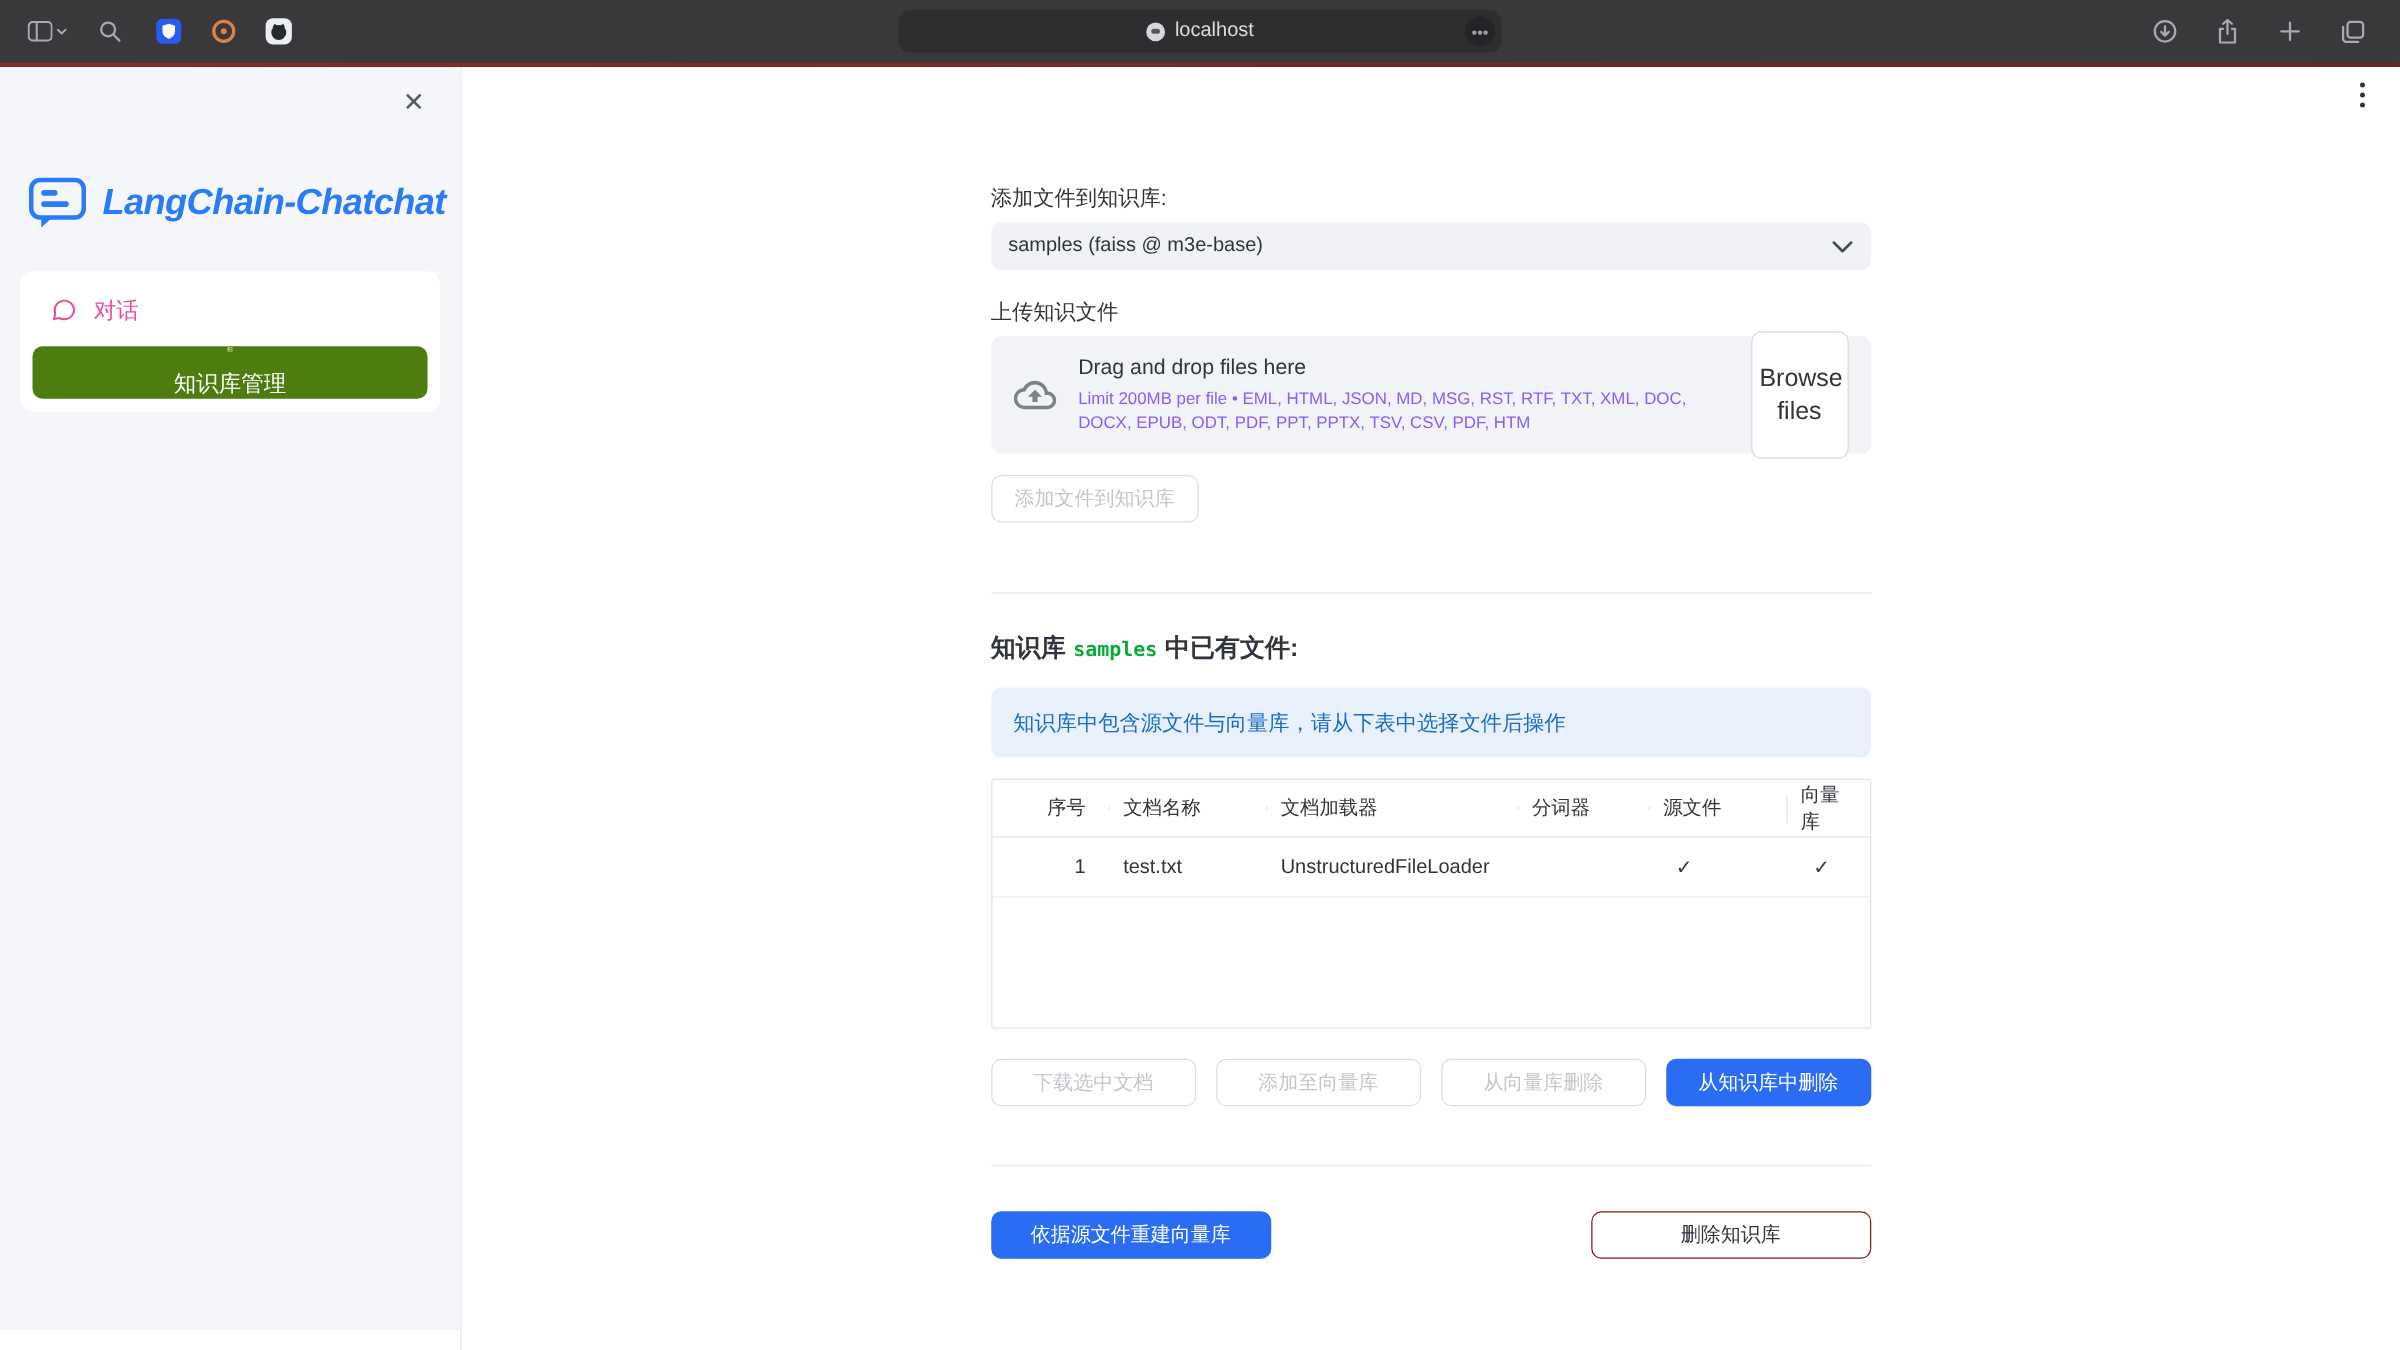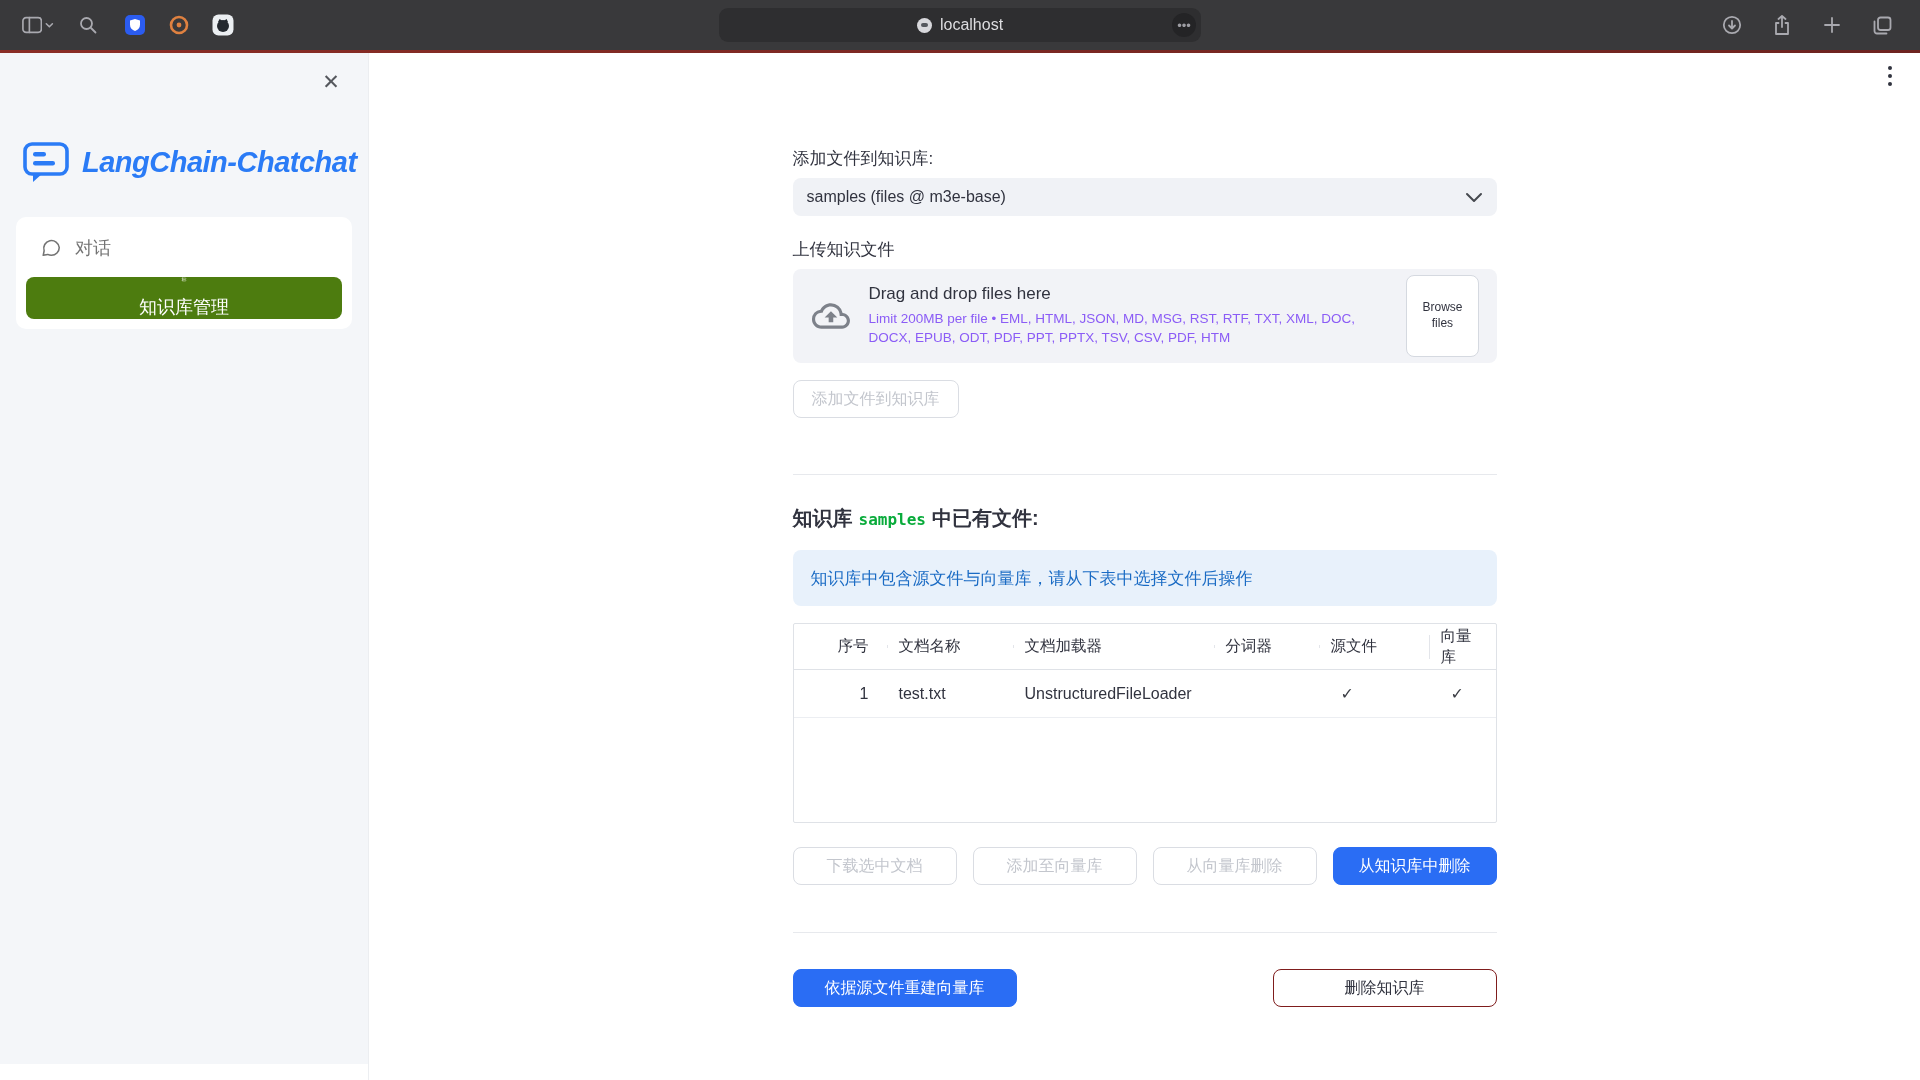--- a/index.html
+++ b/index.html
@@ -54,21 +54,21 @@
   .logo-text{
     font-size:29px; font-weight:bold; font-style:italic;
     color:#2a7bf6; letter-spacing:-0.5px; white-space:nowrap;
   }
   .nav-card{
     margin:34px 16px 0; background:#fff; border-radius:10px;
     padding:10px; display:flex; flex-direction:column; gap:8px;
   }
   .nav-item{
     display:flex; align-items:center; gap:13px; height:42px; padding:0 14px;
-    border-radius:8px; font-size:18px; color:#737373; cursor:pointer;
+    border-radius:8px; font-size:18px; color:#ec4899; cursor:pointer;
   }
   .nav-item.active{ background:#4d7c0f; color:#fff;flex-direction:column; }
   .sidebar-bottom{ position:absolute; left:0; right:0; bottom:0; height:16px; background:#fff; }
 
   
   .main{ position:absolute; top:53px; left:369px; right:0; bottom:0; background:#fff; overflow:hidden; }
   .kebab{
     position:absolute; top:8px; right:16px; width:28px; height:30px;
     display:flex; flex-direction:column; align-items:center; justify-content:center; gap:4px; cursor:pointer;
   }
@@ -84,21 +84,21 @@
   .selectbox svg{ stroke:#46494f; fill:none; stroke-width:2; stroke-linecap:round; stroke-linejoin:round; }
 
   .uploader{
     height:94px; background:#f2f3f7; border-radius:8px;
     display:flex; align-items:center; gap:18px; padding:0 18px; margin-bottom:17px;
   }
   .up-title{ font-size:17px; color:#31333f; margin-bottom:6px; }
   .up-limit{ font-size:13.5px; color:#8b5cf6; line-height:1.4; width:520px; }
   .browse-btn{
     margin-left:auto; width:78px; padding:24px 6px; background:#fff;
-    border:1px solid #d5d9e0; border-radius:8px; font-size:12px; color:#31333f;
+    border:1px solid #d5d9e0; border-radius:8px; font-size:20px; color:#31333f;
     text-align:center; line-height:1.3; cursor:pointer;
   }
 
   .btn{
     display:inline-flex; align-items:center; justify-content:center;
     height:38px; padding:0 18px; border-radius:8px; font-size:16px;
     border:1px solid #7f1d1d; background:#fff; color:#31333f; cursor:pointer; white-space:nowrap;
   }
   .btn.disabled{ color:#c3c6cd; border-color:#dadde3; cursor:default; }
   .btn.primary{ background:#2a6df4; border-color:#2a6df4; color:#fff; }
@@ -255,21 +255,21 @@
   <div class="kebab">
       <i></i>
       <i></i>
       <i></i>
     </div>
 
   <div class="content">
 
     <div class="field-label">添加文件到知识库:</div>
     <div class="selectbox">
-      <span>samples (files @ m3e-base)</span>
+      <span>samples (faiss @ m3e-base)</span>
       <svg width="18" height="11" viewBox="0 0 18 11">
           <path d="M2 2l7 7 7-7"></path>
         </svg>
     </div>
 
     <div class="field-label">上传知识文件</div>
     <div class="uploader">
       <svg width="44" height="38" viewBox="0 0 24 24">
         <path fill="#7d818a" d="M19.35 10.04A7.49 7.49 0 0 0 12 4C9.11 4 6.6 5.64 5.35 8.04A5.994 5.994 0 0 0 0 14c0 3.31 2.69 6 6 6h13c2.76 0 5-2.24 5-5 0-2.64-2.05-4.78-4.65-4.96zM19 18H6c-2.21 0-4-1.79-4-4s1.79-4 4-4h.71C7.37 7.69 9.48 6 12 6c3.04 0 5.5 2.46 5.5 5.5v.5H19c1.66 0 3 1.34 3 3s-1.34 3-3 3zM8 13h2.55v3h2.9v-3H16l-4-4z"></path>
       </svg>

